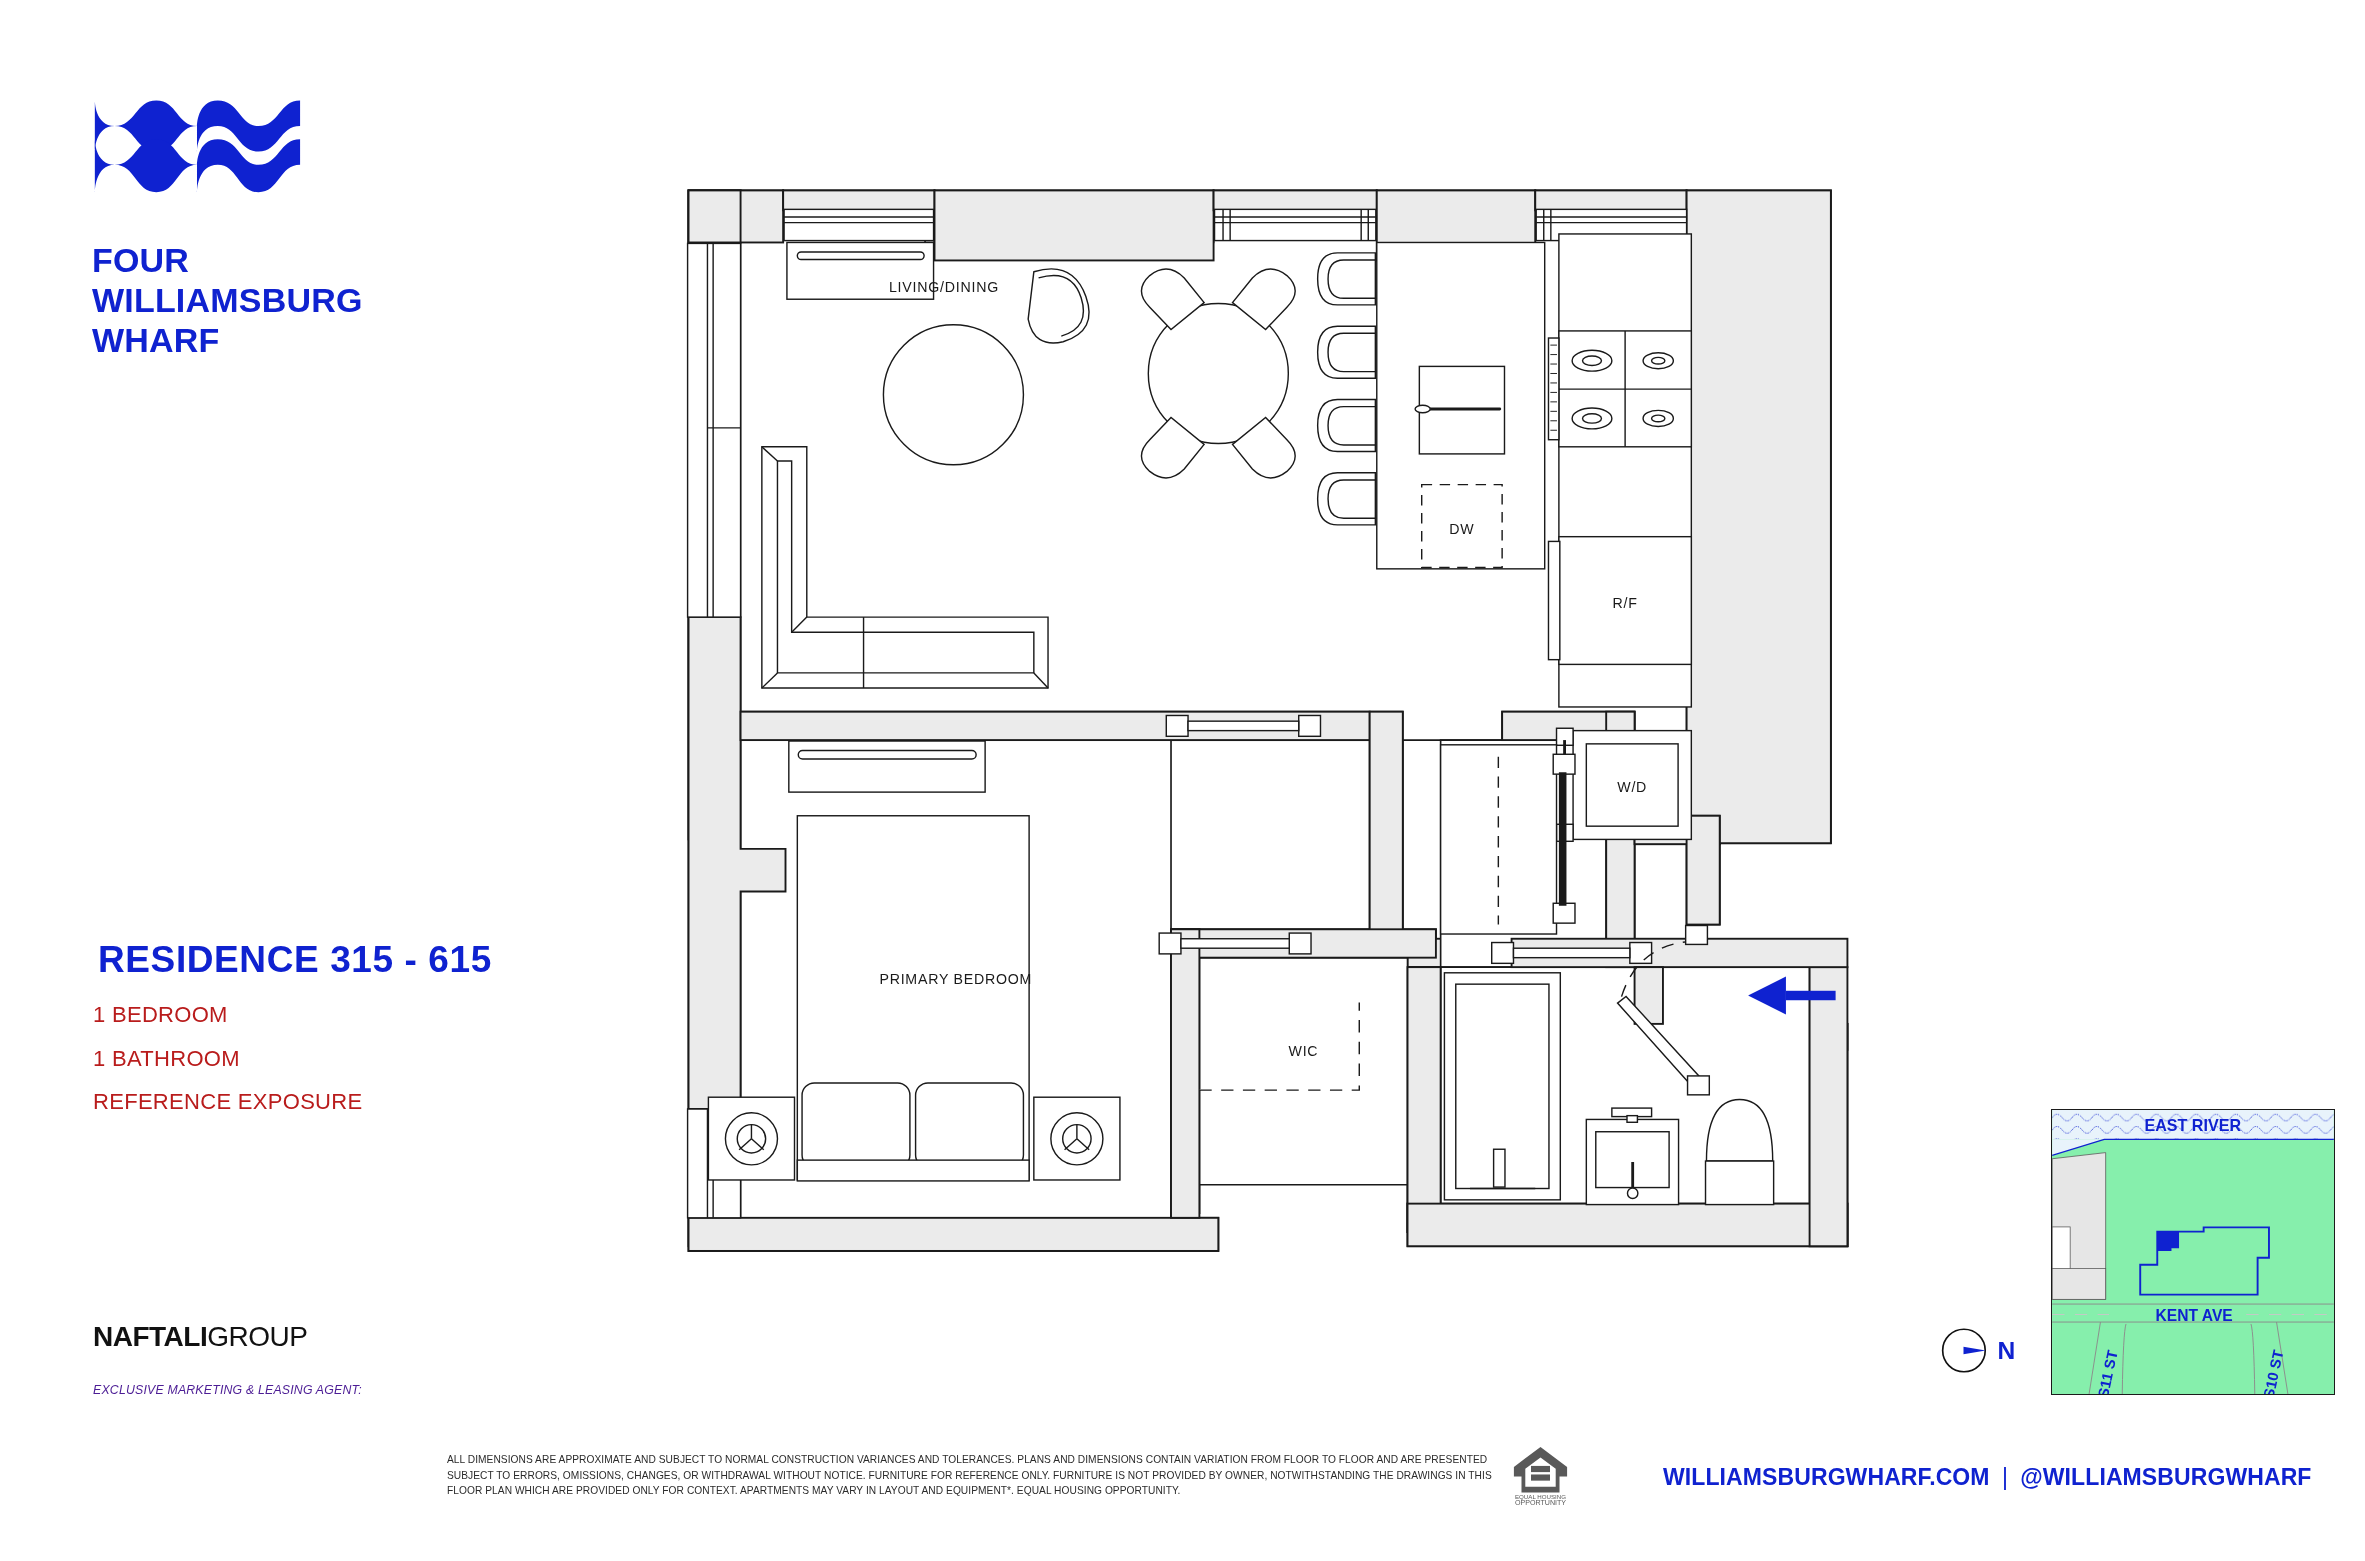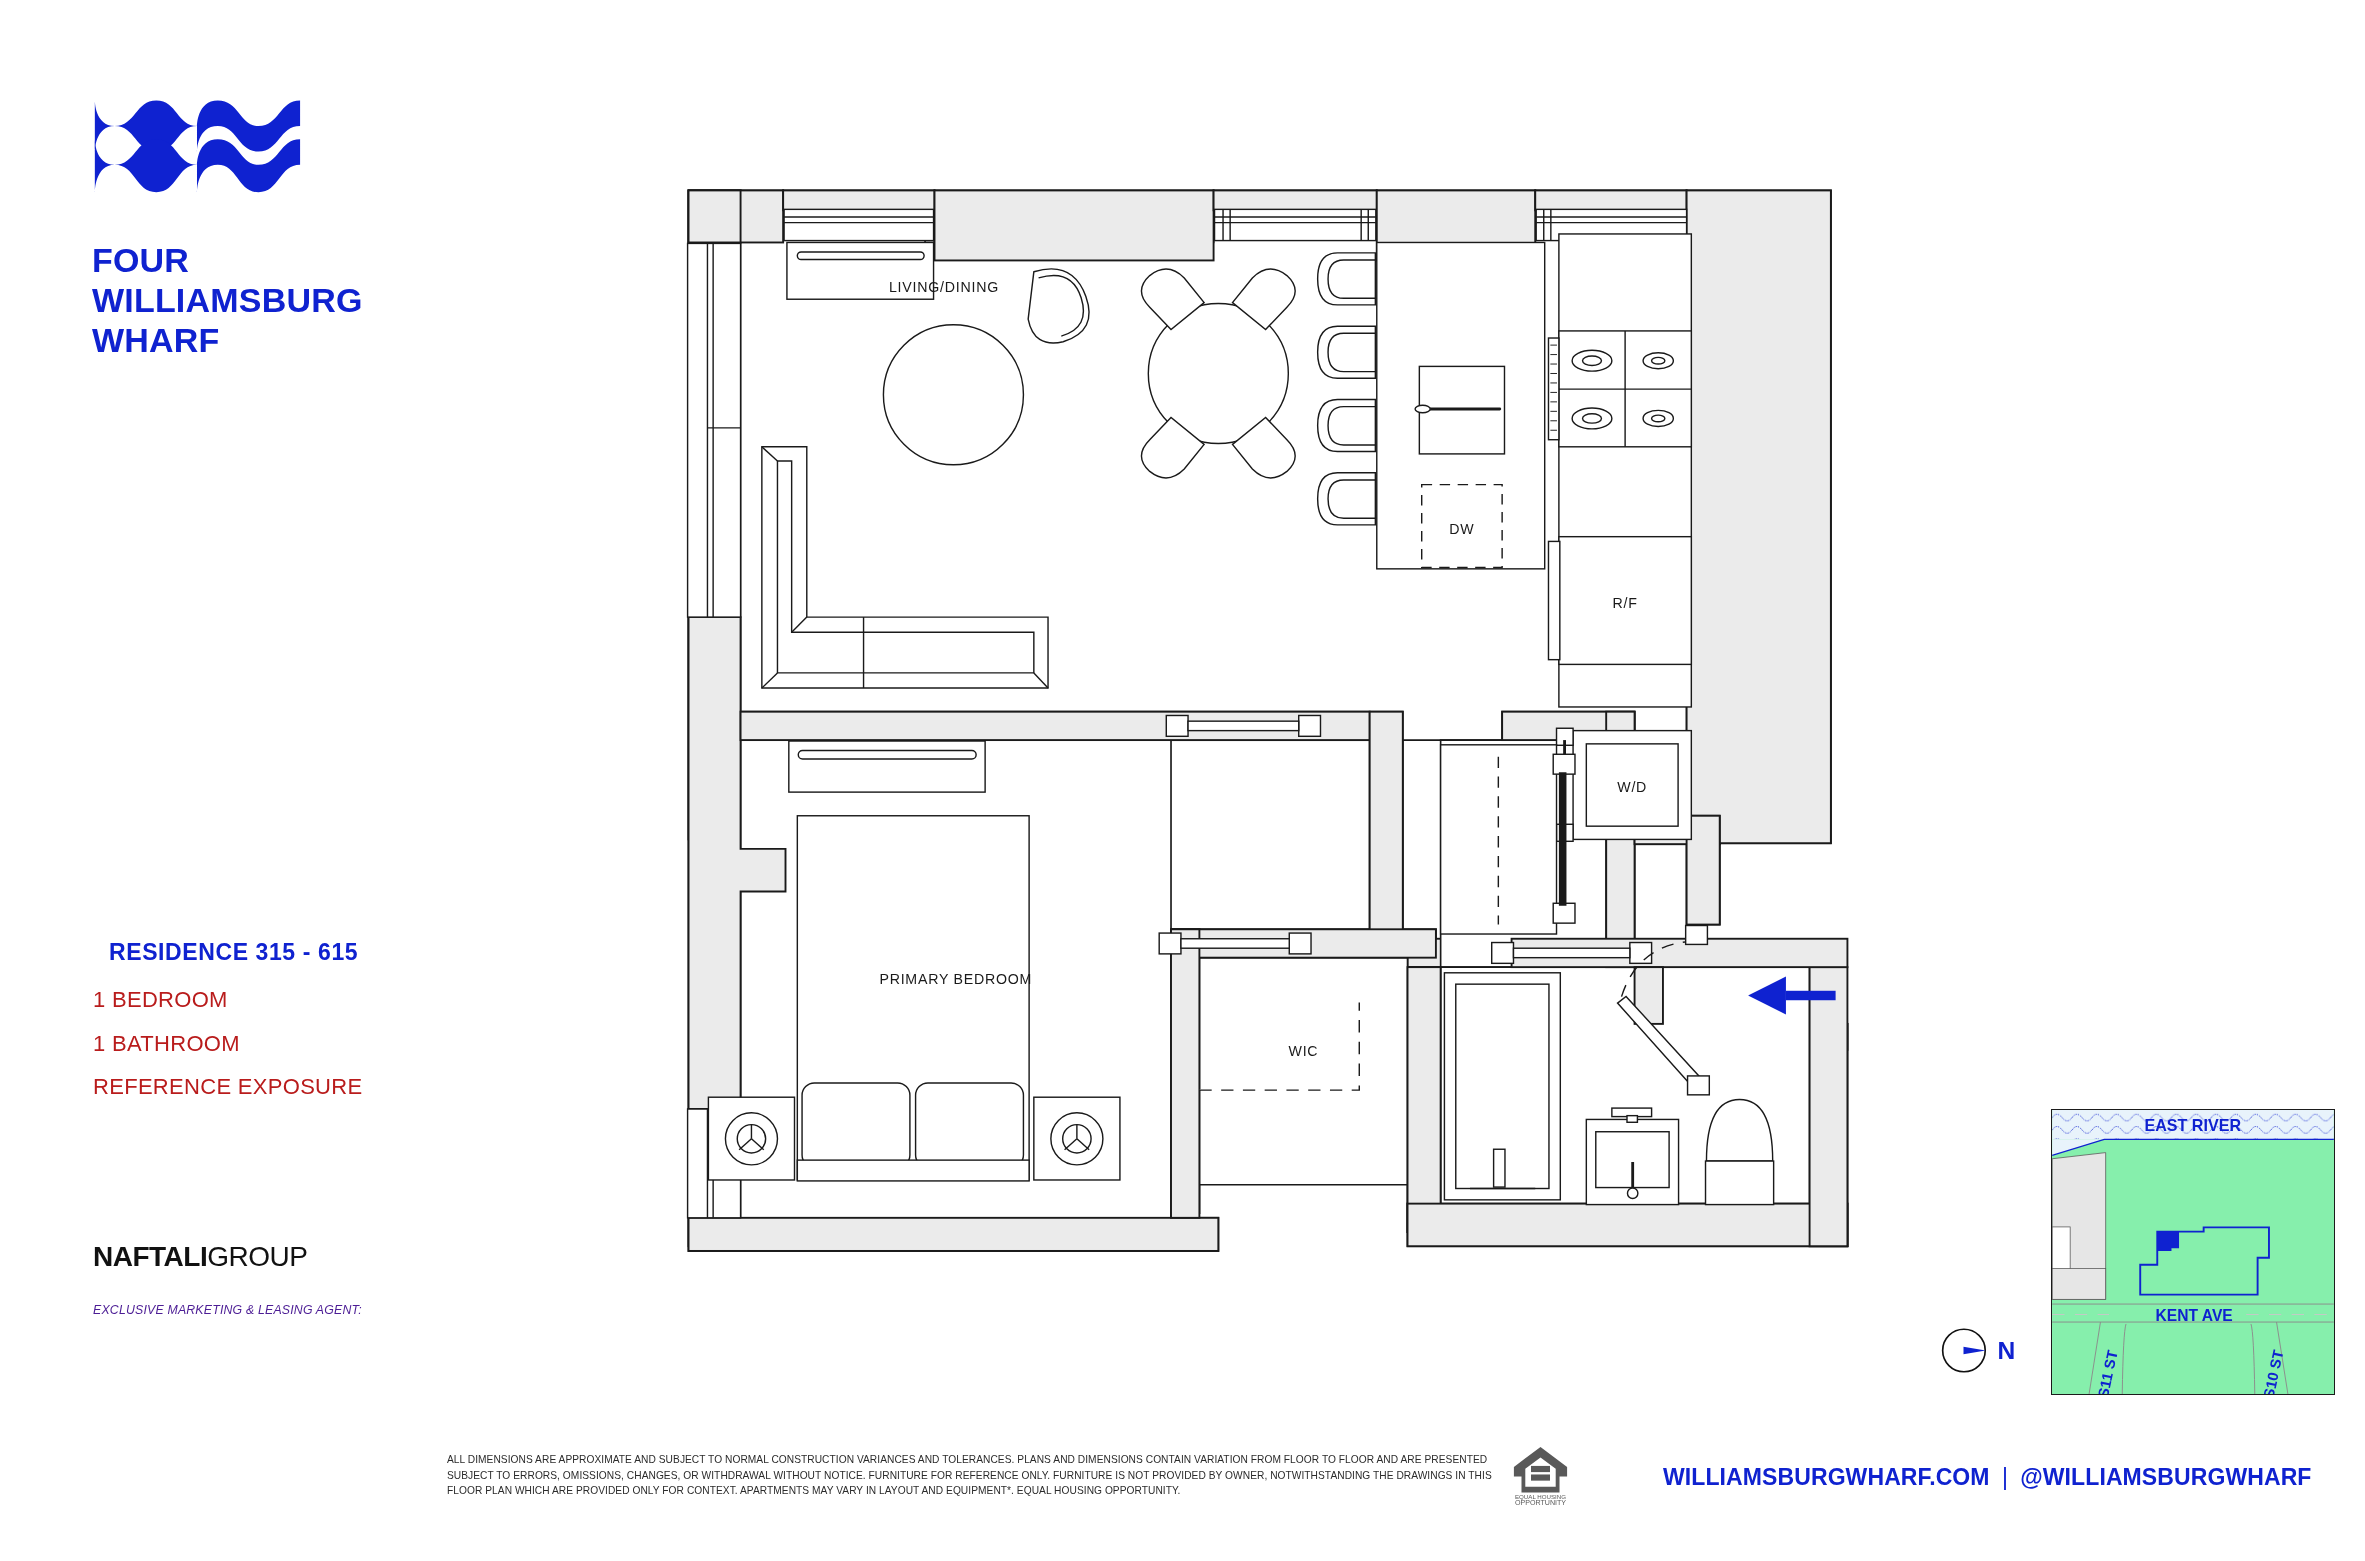--- a/index.html
+++ b/index.html
@@ -15,30 +15,30 @@
   #brand-logo{left:92px;top:92px;width:246px;height:237px;}
   #logo-mark{width:227px;height:123px;}
   #logo-wordmark{
     margin-top:23px;color:#0f22d0;font-weight:700;
     font-size:34px;line-height:1.18;letter-spacing:0.2px;
   }
 
   
   #residence-info{left:93px;top:939px;width:426px;}
   #residence-title{
-    color:#0f22d0;font-weight:700;font-size:23px;letter-spacing:0.6px;
-    margin:0 0 21px 16px;white-space:nowrap;
+    color:#0f22d0;font-weight:700;font-size:37px;letter-spacing:0.6px;
+    margin:0 0 21px 5px;white-space:nowrap;
   }
   .residence-line{
     color:#b91c1c;font-weight:400;font-size:22px;letter-spacing:0.3px;
     margin-bottom:17.5px;white-space:nowrap;
   }
 
   
-  #naftali-block{left:93px;top:1241px;width:331px;}
+  #naftali-block{left:93px;top:1321px;width:331px;}
   #naftali-logo{font-size:28px;letter-spacing:-0.5px;white-space:nowrap;color:#111;}
   #naftali-logo .bold{font-weight:700;}
   #naftali-logo .thin{font-weight:300;}
   #exclusive-agent-label{
     margin-top:30px;font-size:12.3px;letter-spacing:0.2px;color:#4c1d95;white-space:nowrap;font-style:italic;
   }
   #corcoran-block{margin-top:14px;width:185px;}
   #corcoran-logo{
     font-family:"Liberation Serif","DejaVu Serif",serif;
     font-style:italic;font-size:44px;color:#0d0d0d;

